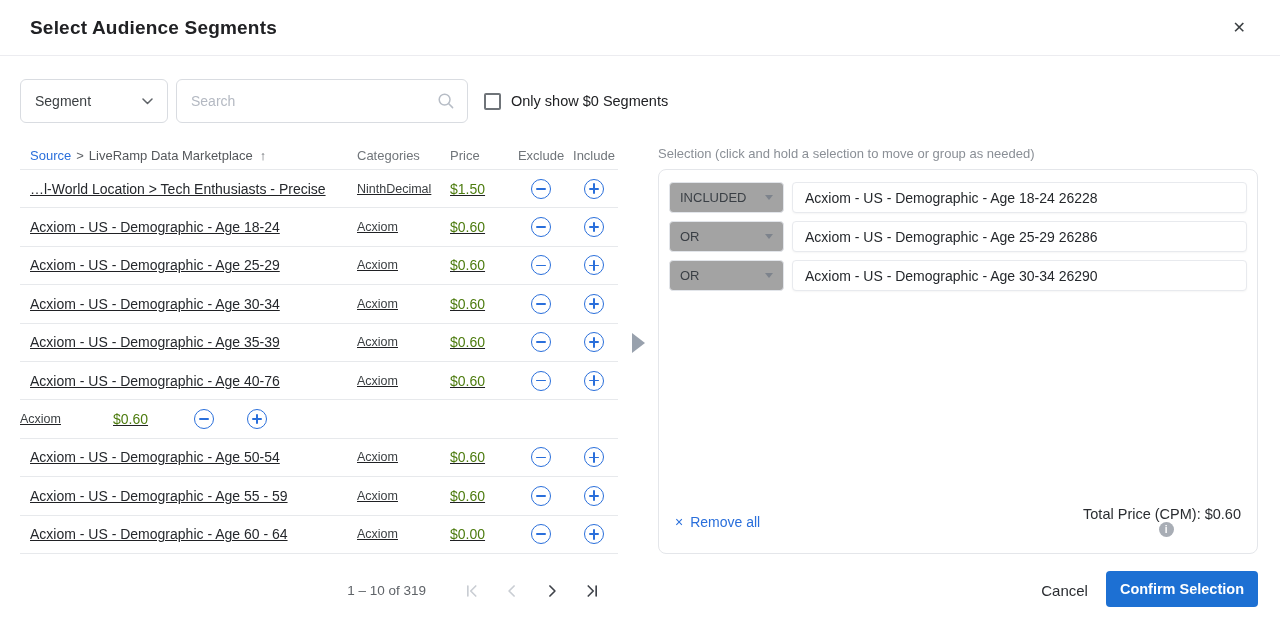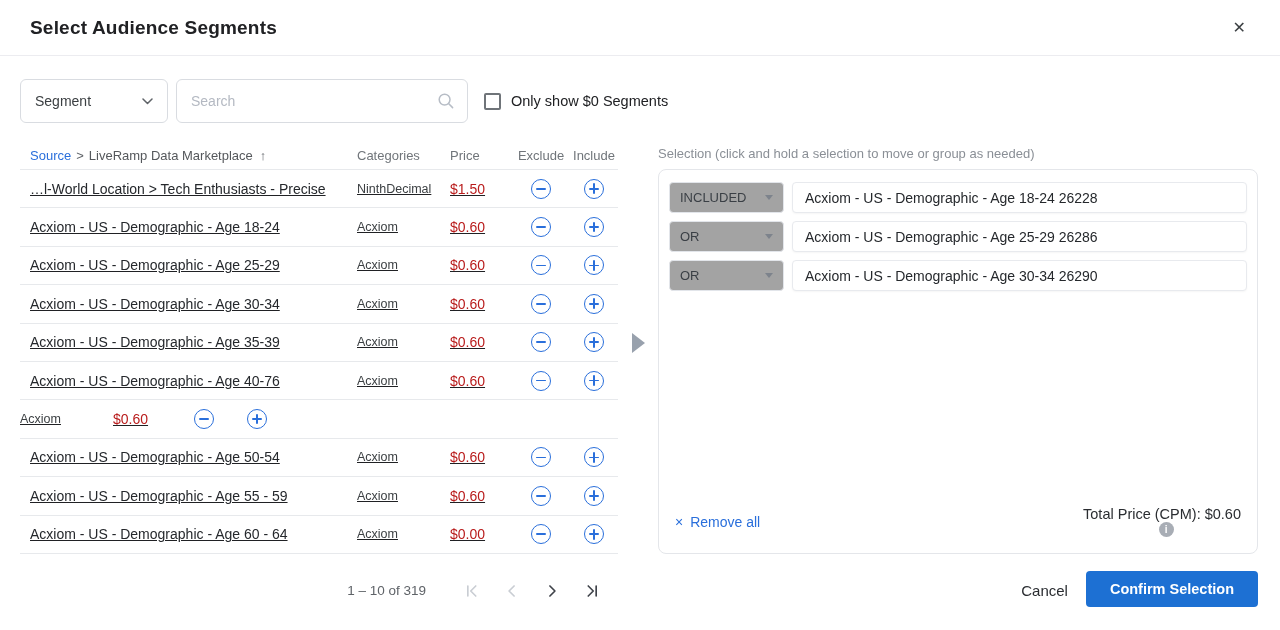--- a/index.html
+++ b/index.html
@@ -47,21 +47,21 @@
   .col-in{width:48px;text-align:center;}
   .crumb-root{color:var(--link);cursor:pointer;}
   .crumb-sep{margin:0 5px;color:#5f6368;}
   .crumb-cur{color:#55585c;cursor:pointer;}
   .sort-arrow{margin-left:7px;color:#5f6368;cursor:pointer;font-size:13px;}
   .table{border-top:1px solid var(--border);}
   .trow{display:flex;align-items:center;height:38.4px;border-bottom:1px solid var(--border);text-decoration:underline;}
   .cell{white-space:nowrap;overflow:hidden;}
   .cell.name{flex:1;min-width:0;padding-left:10px;font-size:14px;color:#25282c;}
   .cell.cat{width:93px;font-size:12.5px;color:#3c4043;}
-  .cell.price{width:62px;font-size:14px;color:#b91c1c;}
+  .cell.price{width:62px;font-size:14px;color:#4d7c0f;}
   .cell.ex{width:58px;display:flex;justify-content:center;}
   .cell.in{width:48px;display:flex;justify-content:center;}
   .iconbtn{background:none;border:none;padding:2px;cursor:pointer;display:flex;}
   .circ{display:block;width:20px;height:20px;border:1.7px solid var(--accent);border-radius:50%;position:relative;}
   .circ::before{content:"";position:absolute;left:3.6px;right:3.6px;top:50%;height:1.7px;margin-top:-0.85px;
     background:var(--accent);border-radius:1px;}
   .circ.plus::after{content:"";position:absolute;top:3.6px;bottom:3.6px;left:50%;width:1.7px;margin-left:-0.85px;
     background:var(--accent);border-radius:1px;}
   
   .pagination{display:flex;align-items:center;justify-content:flex-end;margin-top:20px;padding-right:6px;}
@@ -88,21 +88,21 @@
     background:none;border:none;padding:0;}
   .remove-x{margin-right:7px;font-size:14px;}
   .total-wrap{display:flex;align-items:center;font-size:14.5px;color:#2a2d31;flex-direction:column;}
   .info-icon{width:15px;height:15px;border-radius:50%;background:#a8adb5;color:#fff;font-size:10px;
     font-weight:700;display:flex;align-items:center;justify-content:center;margin-left:8px;cursor:pointer;}
   
   .actions{display:flex;justify-content:flex-end;align-items:flex-end;margin-top:17px;}
   .cancel-btn{background:none;border:none;font-size:15px;color:#2a2d31;cursor:pointer;
     padding:8px 10px;margin-right:8px;}
   .confirm-btn{background:var(--accent-button);color:#fff;border:none;border-radius:4px;font-size:14.5px;
-    font-weight:600;padding:0 24px;height:36px;cursor:pointer;}
+    font-weight:600;padding:0 14px;height:36px;cursor:pointer;}
 </style>
 </head>
 <body>
 
 <div class="header">
   <div class="title">Select Audience Segments</div>
   <button class="close-btn"><span>✕</span></button>
 </div>
 
 <div class="toolbar">

